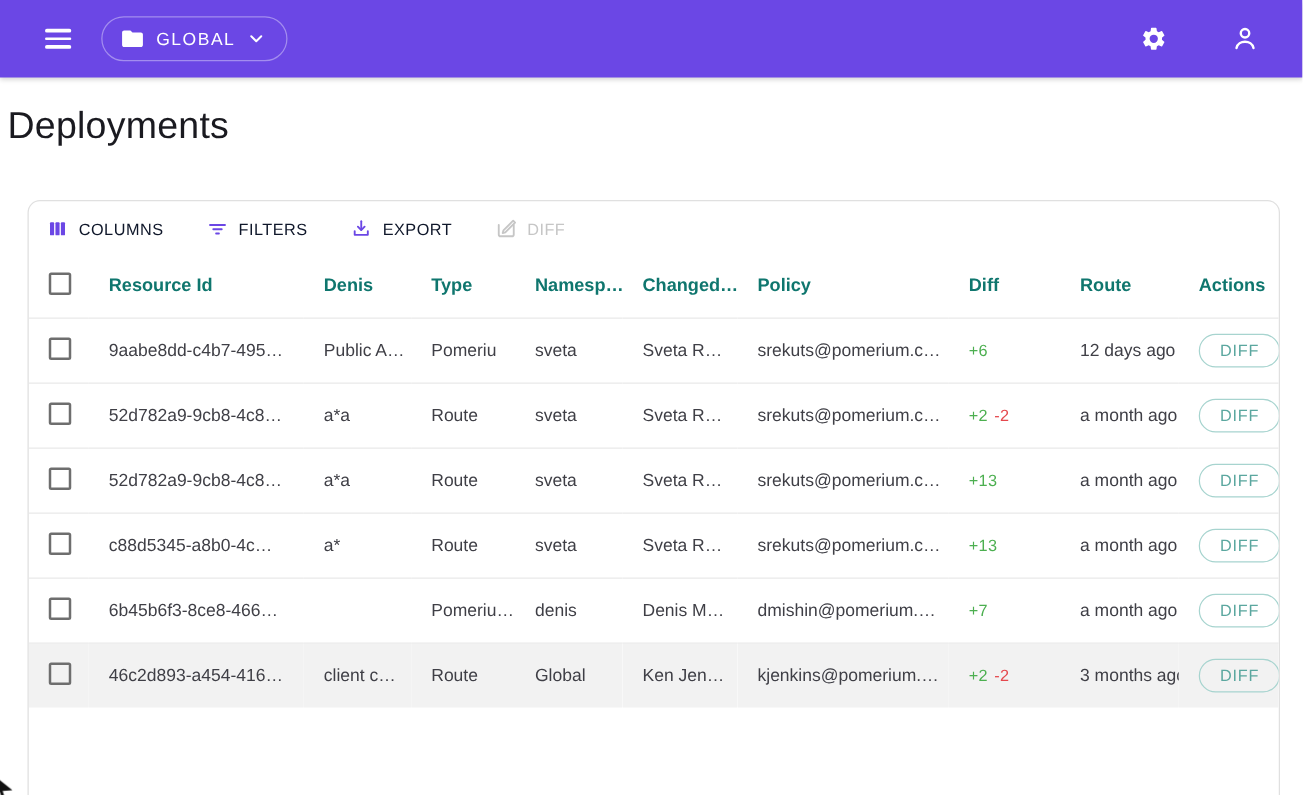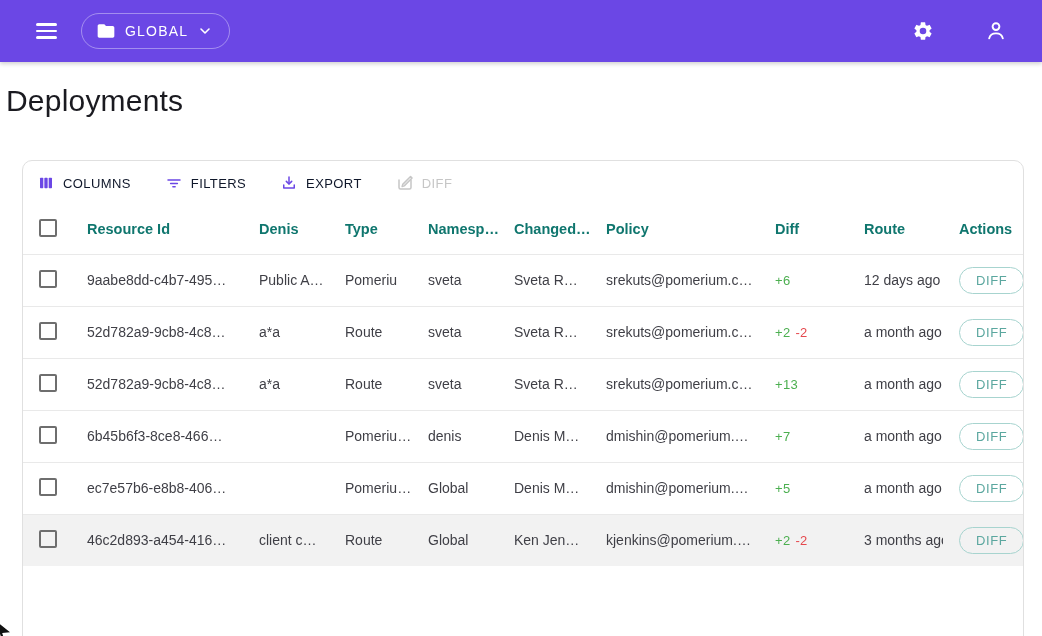--- a/index.html
+++ b/index.html
@@ -216,42 +216,42 @@
         <td>Route</td>
         <td>sveta</td>
         <td>Sveta R…</td>
         <td>srekuts@pomerium.c…</td>
         <td><span class="diff-add">+13</span><span class="diff-rem"></span></td>
         <td>a month ago</td>
         <td><button class="diff-pill">DIFF</button></td>
       </tr>
       <tr>
         <td class="cb-cell"><span class="checkbox"></span></td>
+        <td>c88d5345-a8b0-4c…</td>
+        <td>a*</td>
+        <td>Route</td>
+        <td>sveta</td>
+        <td>Sveta R…</td>
+        <td>srekuts@pomerium.c…</td>
+        <td><span class="diff-add">+13</span><span class="diff-rem"></span></td>
+        <td>a month ago</td>
+        <td><button class="diff-pill">DIFF</button></td>
+      </tr>
+      <tr>
+        <td class="cb-cell"><span class="checkbox"></span></td>
         <td>6b45b6f3-8ce8-466…</td>
         <td></td>
         <td>Pomeriu…</td>
         <td>denis</td>
         <td>Denis M…</td>
         <td>dmishin@pomerium.…</td>
         <td><span class="diff-add">+7</span><span class="diff-rem"></span></td>
         <td>a month ago</td>
         <td><button class="diff-pill">DIFF</button></td>
       </tr>
-      <tr>
-        <td class="cb-cell"><span class="checkbox"></span></td>
-        <td>ec7e57b6-e8b8-406…</td>
-        <td></td>
-        <td>Pomeriu…</td>
-        <td>Global</td>
-        <td>Denis M…</td>
-        <td>dmishin@pomerium.…</td>
-        <td><span class="diff-add">+5</span><span class="diff-rem"></span></td>
-        <td>a month ago</td>
-        <td><button class="diff-pill">DIFF</button></td>
-      </tr>
       <tr class="hovered">
         <td class="cb-cell"><span class="checkbox"></span></td>
         <td>46c2d893-a454-416…</td>
         <td>client c…</td>
         <td>Route</td>
         <td>Global</td>
         <td>Ken Jen…</td>
         <td>kjenkins@pomerium.…</td>
         <td><span class="diff-add">+2</span><span class="diff-rem">-2</span></td>
         <td>3 months ago</td>

